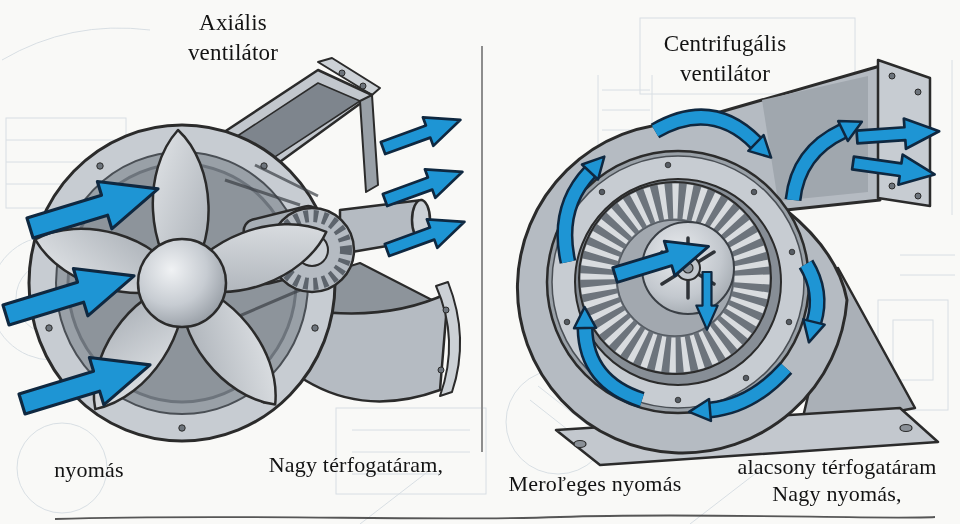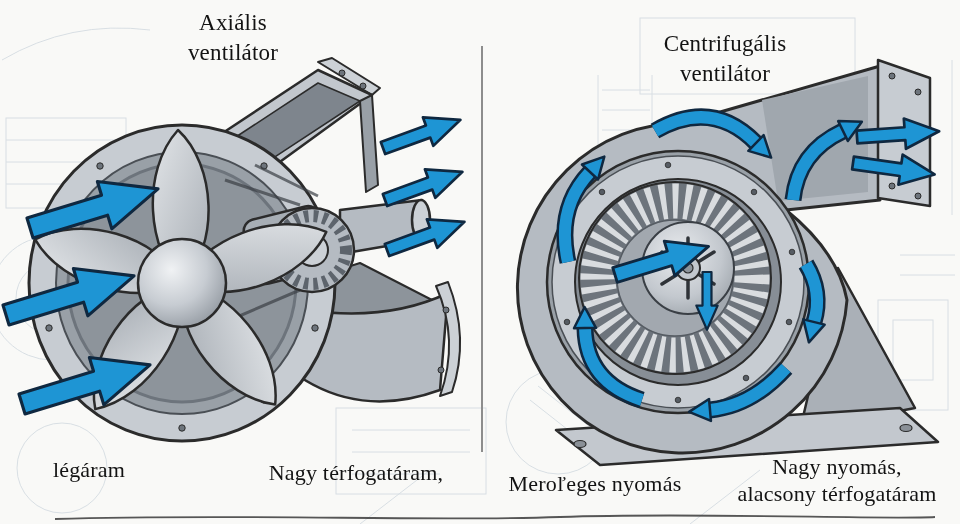--- a/index.html
+++ b/index.html
@@ -15,21 +15,21 @@
   svg{position:absolute;left:0;top:0;}
   .label{
     position:absolute;z-index:5;text-align:center;
     color:var(--text-black,#131313);
     font-weight:500;font-size:22px;line-height:27px;letter-spacing:.2px;
   }
   .title{font-size:23px;line-height:30px;}
   #title-left{left:100px;top:8px;width:266px;}
   #title-right{left:592px;top:29px;width:266px;}
   #cap-ll{left:0px;top:456px;width:178px;}
-  #cap-lr{left:233px;top:451px;width:246px;margin-top:8px;}
+  #cap-lr{left:233px;top:451px;width:246px;}
   #cap-rl{left:483px;top:470px;width:224px;}
   #cap-rr{left:714px;top:453px;width:246px;}
 </style>
 </head>
 <body>
 
 <div class="canvas">
 
 <svg width="960" height="524" viewBox="0 0 960 524">
   <defs>
@@ -247,29 +247,29 @@
   <div>Axiális</div>
   <div>ventilátor</div>
 </div>
 
 <div class="label title" id="title-right">
   <div>Centrifugális</div>
   <div>ventilátor</div>
 </div>
 
 <div class="label" id="cap-ll">
-  <div>légáram</div>
+  <div>nyomás</div>
 </div>
 
 <div class="label" id="cap-lr">
   <div>Nagy térfogatáram,</div>
 </div>
 
 <div class="label" id="cap-rl">
   <div>Meroľeges nyomás</div>
 </div>
 
 <div class="label" id="cap-rr">
+  <div>alacsony térfogatáram</div>
   <div>Nagy nyomás,</div>
-  <div>alacsony térfogatáram</div>
 </div>
 
 </div>
 
 </body></html>

